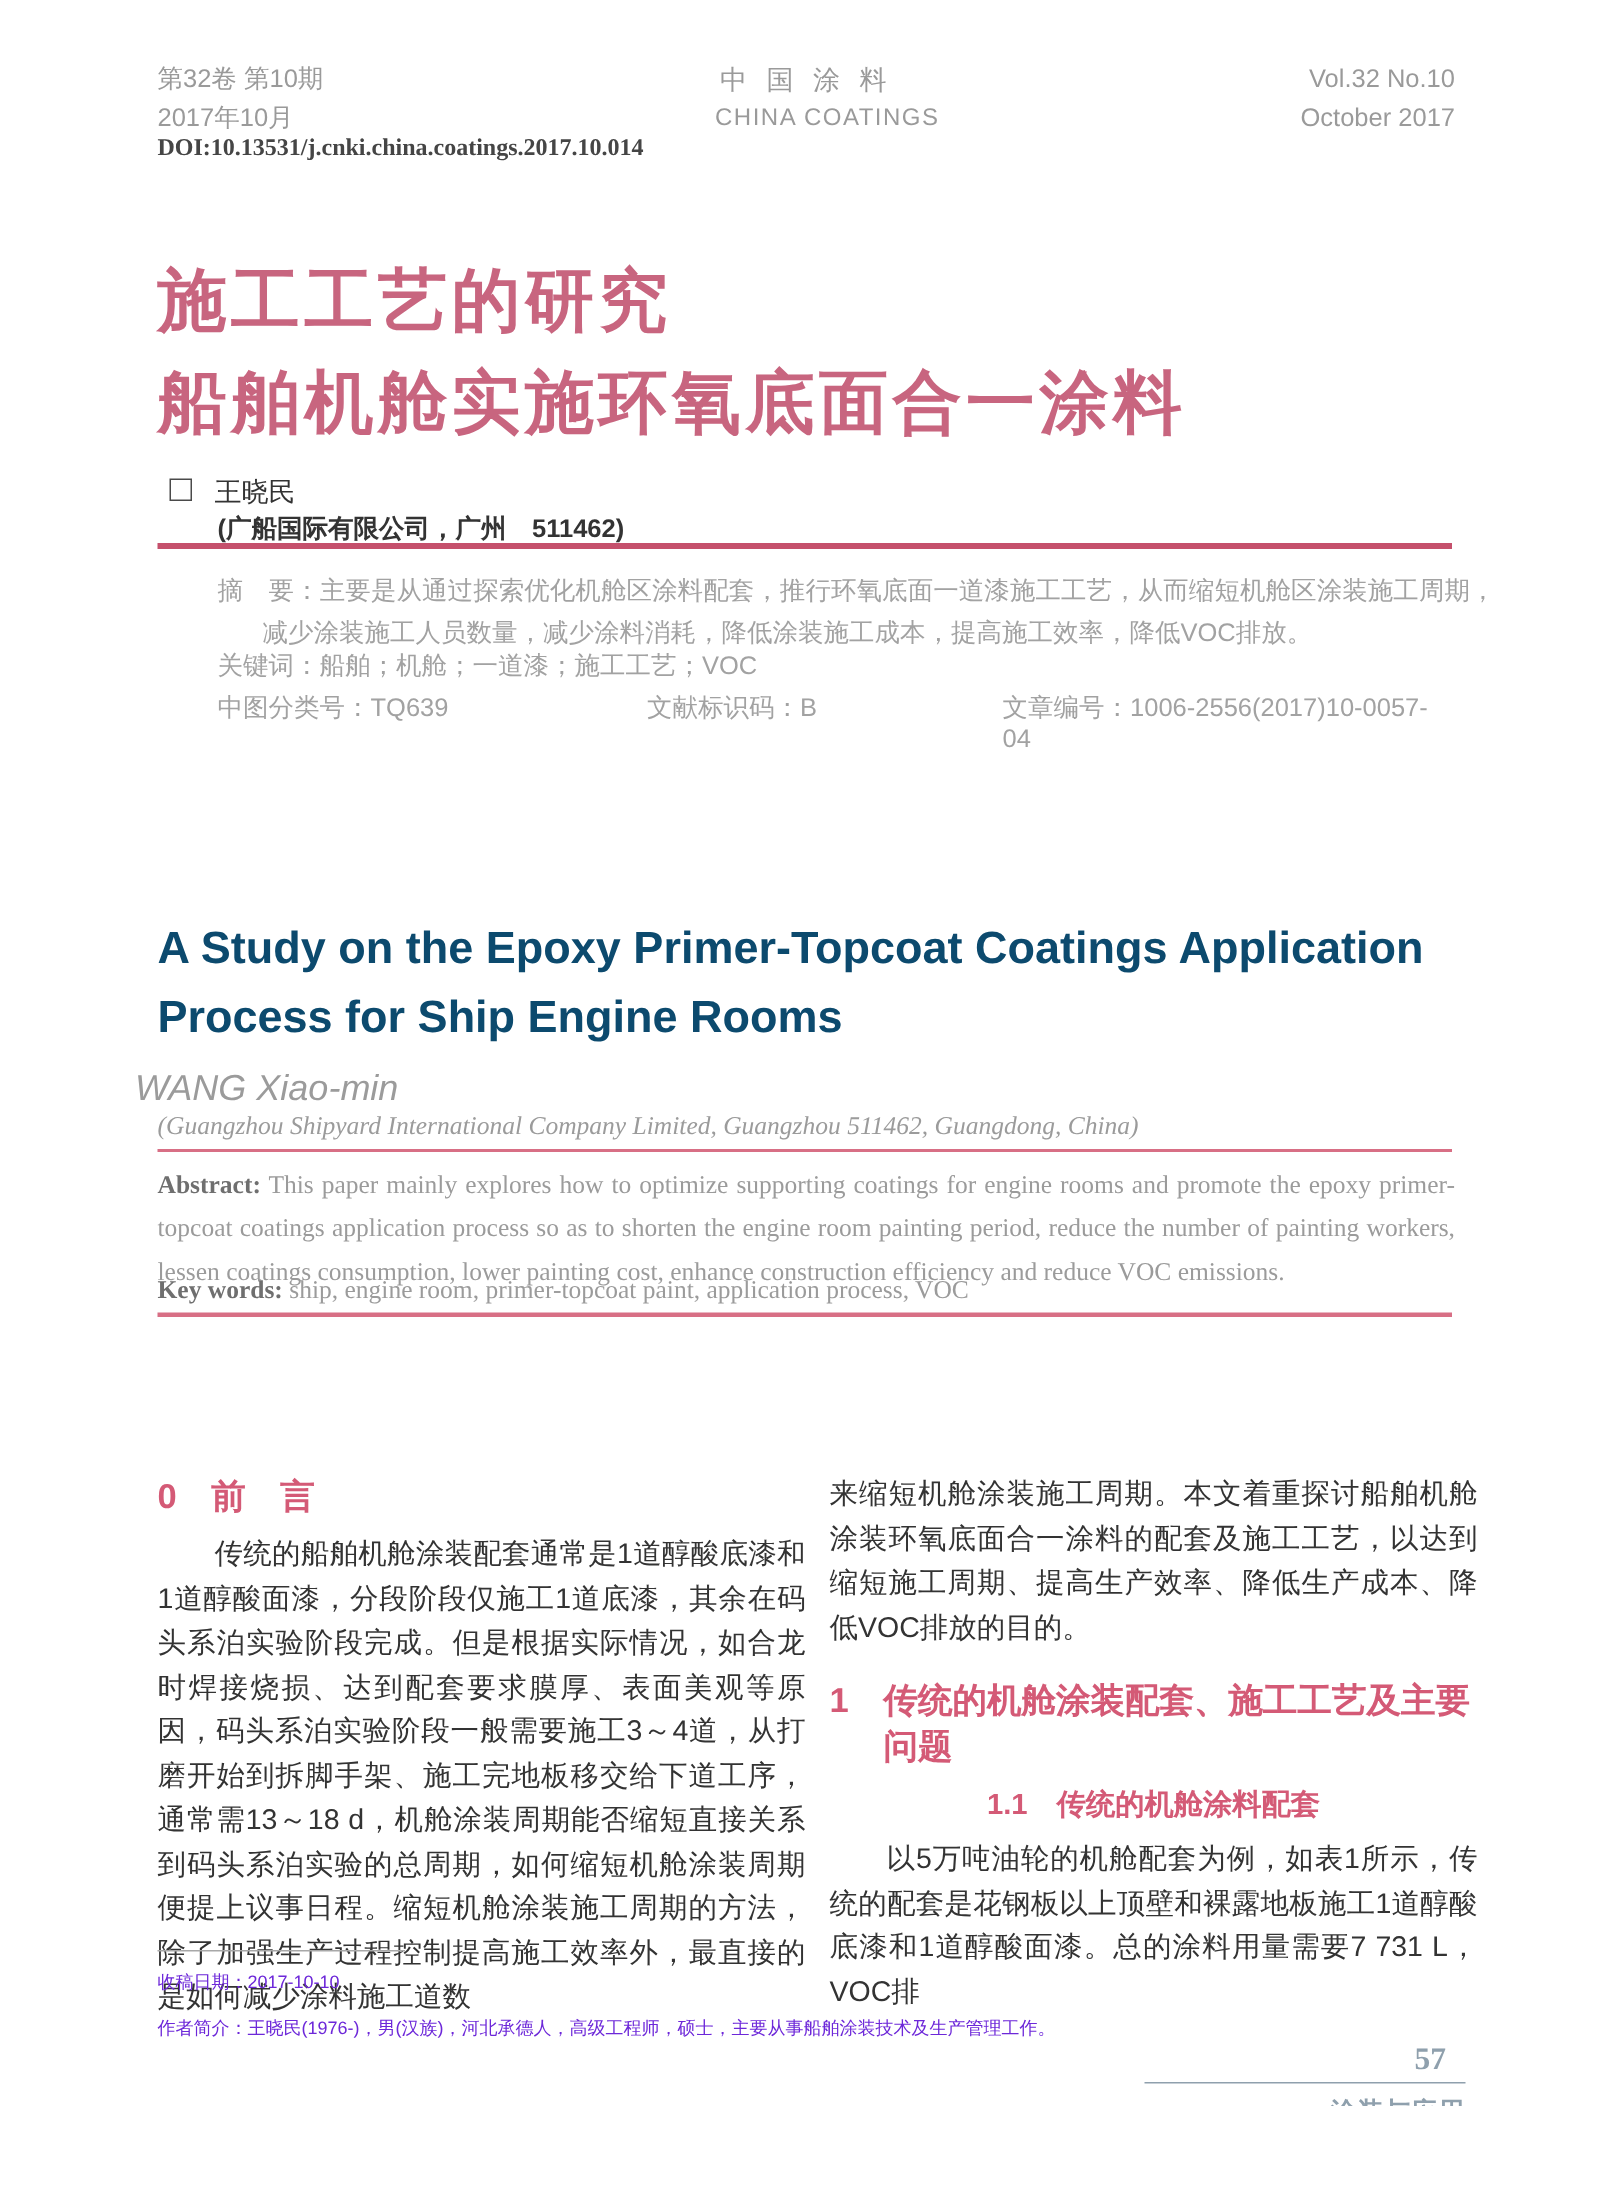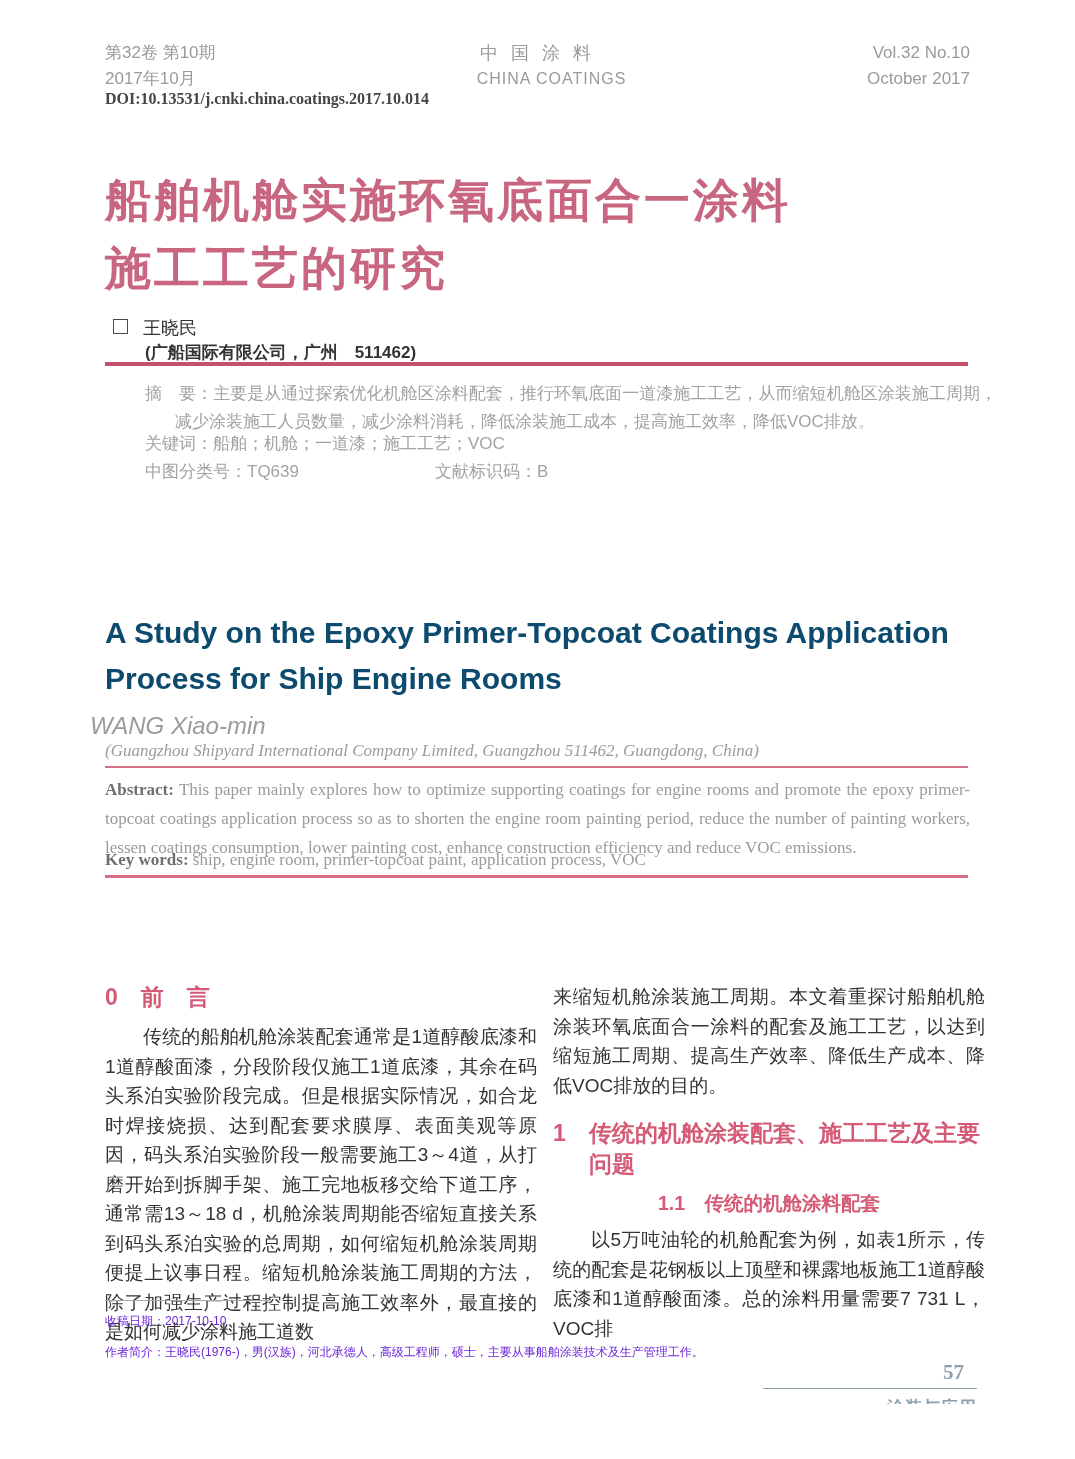--- a/index.html
+++ b/index.html
@@ -93,37 +93,38 @@
     <div class="cn">中 国 涂 料</div>
     <div class="en">CHINA COATINGS</div>
   </div>
   <div class="abs hdr hdr-right">
     <div>Vol.32 No.10</div>
     <div>October 2017</div>
   </div>
   <div class="abs doi">DOI:10.13531/j.cnki.china.coatings.2017.10.014</div>
 
   <div class="abs title-cn">
+    <div>施工工艺的研究</div>
     <div>船舶机舱实施环氧底面合一涂料</div>
-    <div>施工工艺的研究</div>
   </div>
 
   <div class="abs author-row">
     <div class="author-box"></div>
     <div class="author-name">王晓民</div>
   </div>
   <div class="abs affil-cn">(广船国际有限公司，广州　511462)</div>
 
   <div class="abs rule rule-thick"></div>
 
   <div class="abs abstract-cn"><span>摘　要：</span><span>主要是从通过探索优化机舱区涂料配套，推行环氧底面一道漆施工工艺，从而缩短机舱区涂装施工周期，减少涂装施工人员数量，减少涂料消耗，降低涂装施工成本，提高施工效率，降低VOC排放。</span></div>
   <div class="abs kw-cn"><span>关键词：</span><span>船舶；机舱；一道漆；施工工艺；VOC</span></div>
   <div class="abs class-row">
     <div class="c1"><span>中图分类号：</span><span>TQ639</span></div>
     <div class="c2"><span>文献标识码：</span><span>B</span></div>
+    <div class="c3"><span>文章编号：</span><span>1006-2556(2017)10-0057-04</span></div>
   </div>
 
   <div class="abs title-en">
     <div>A Study on the Epoxy Primer-Topcoat Coatings Application</div>
     <div>Process for Ship Engine Rooms</div>
   </div>
   <div class="abs author-en">WANG Xiao-min</div>
   <div class="abs affil-en">(Guangzhou Shipyard International Company Limited, Guangzhou 511462, Guangdong, China)</div>
 
   <div class="abs rule rule-mid"></div>

